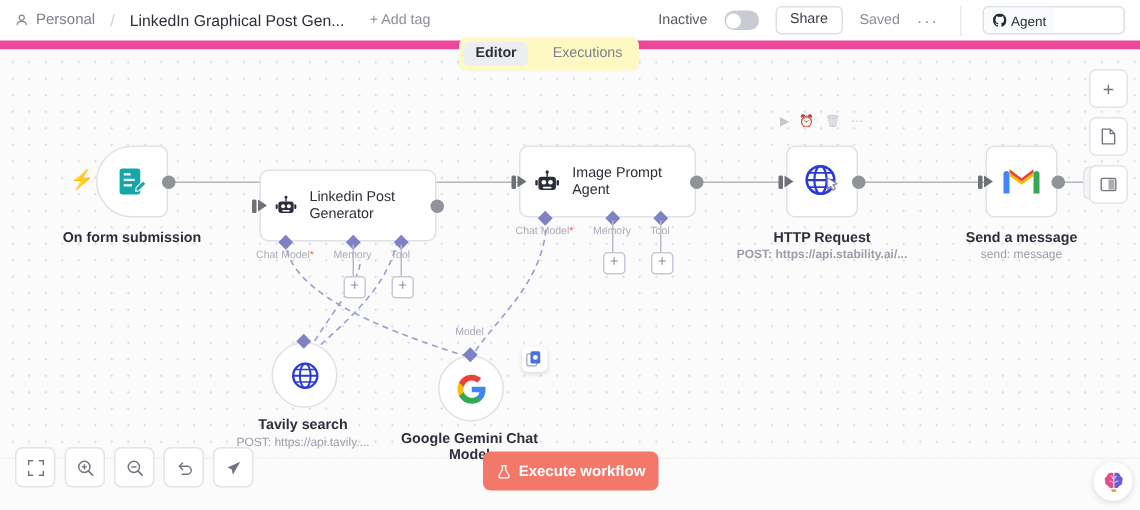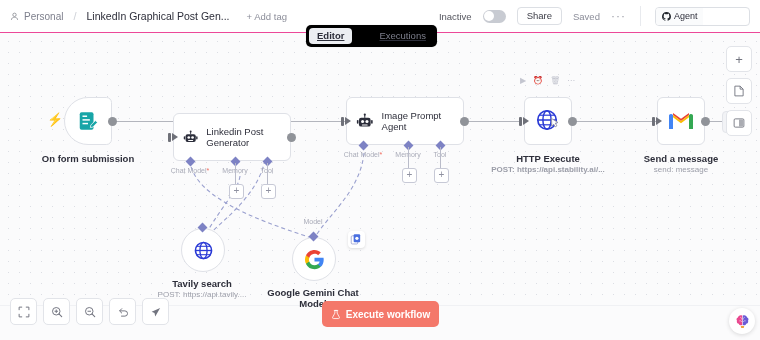--- a/index.html
+++ b/index.html
@@ -7,21 +7,21 @@
     width:760px;height:340px;overflow:hidden;
     font-family:"Liberation Sans", sans-serif;
     background:#ffffff;color:#2d2e3a;
     -webkit-font-smoothing:antialiased;
   }
   #app{position:relative;width:760px;height:340px;overflow:hidden;background:#fff;}
 
   
   .header{
     position:absolute;left:0;top:0;width:760px;height:33px;
-    background:#fff;border-bottom:1px solid #ec4899;
+    background:#fff;border-bottom:6px solid #ec4899;
     display:flex;align-items:center;box-sizing:border-box;padding:0 10px;gap:15px;
   }
   .crumb{display:flex;align-items:center;gap:5px;font-size:10px;color:#7d7f8c;}
   .person-ico{width:9px;height:9px;display:inline-block;position:relative;top:0px;}
   .crumb-sep{color:#cfd2d8;font-size:11px;margin:0 5px;}
   .wf-title{font-size:10.5px;color:#2d2e3a;font-weight:400;}
   .add-tag{font-size:9.5px;color:#8b8d99;margin-left:12px;}
   .hdr-right{margin-left:auto;display:flex;align-items:center;gap:11px;}
   .inactive-lbl{font-size:9.5px;color:#55565f;}
   .toggle{
@@ -34,24 +34,23 @@
   }
   .saved-lbl{font-size:9.5px;color:#8b8d99;}
   .dots{font-size:12px;color:#9a9ca6;letter-spacing:1px;line-height:6px;}
   .hdr-div{width:1px;height:20px;background:#e8eaee;margin:0 3px;}
   .star-box{display:flex;align-items:stretch;border:1px solid #dcdfe4;border-radius:4px;overflow:hidden;height:17px;}
   .star-left{display:flex;align-items:center;gap:3px;padding:0 6px;font-size:9px;color:#2d2e3a;background:#fafbfc;}
   .star-right{display:flex;align-items:center;padding:0 6px;font-size:9px;color:#2d2e3a;background:#3b82f6;border-left:1px solid #e4e7eb;margin-top:44px;}
 
   
   .tabs{
-    position:absolute;left:306px;top:25px;display:flex;gap:19px;
-    background:#000000;border-radius:5px;padding:3px;z-index:6;
+    position:absolute;left:306px;top:25px;display:flex;gap:8px;
+    background:#fef9c3;border-radius:5px;padding:3px;z-index:6;
     box-shadow:0 0 0 1px rgba(0,0,0,0.02);
-    text-decoration:underline;
   }
   .tab{font-size:9.5px;color:#7d7f8c;padding:3px 8px;border-radius:4px;line-height:1.1;}
   .tab.active{background:#eceef2;color:#2d2e3a;font-weight:bold;}
 
   
   .canvas{
     position:absolute;left:0;top:33px;width:760px;height:272px;
     background-color:#fbfbfc;
     background-image:radial-gradient(#dcdee4 0.85px, transparent 0.85px);
     background-size:11px 11px;background-position:3px 3px;
@@ -312,21 +311,21 @@
         <svg width="26" height="26" viewBox="0 0 26 26">
           <circle cx="12" cy="12" r="9.2" fill="none" stroke="#2b3bd6" stroke-width="1.7"></circle>
           <ellipse cx="12" cy="12" rx="4.1" ry="9.2" fill="none" stroke="#2b3bd6" stroke-width="1.5"></ellipse>
           <line x1="2.8" y1="12" x2="21.2" y2="12" stroke="#2b3bd6" stroke-width="1.5"></line>
           <line x1="4.3" y1="7.2" x2="19.7" y2="7.2" stroke="#2b3bd6" stroke-width="1.2"></line>
           <line x1="4.3" y1="16.8" x2="19.7" y2="16.8" stroke="#2b3bd6" stroke-width="1.2"></line>
           <path d="M16.5 10.5l6.5 4-2.7.7 1.6 2.6-1.6 1-1.6-2.6-1.9 2z" fill="#fff" stroke="#8e90a0" stroke-width="0.9" stroke-linejoin="round"></path>
         </svg>
       </div>
       <div class="port-out" style="left:44px;top:20px;"></div>
-      <div class="nlabel" style="left:24px;top:56px;">HTTP Execute</div>
+      <div class="nlabel" style="left:24px;top:56px;">HTTP Request</div>
       <div class="nsub" style="left:24px;top:68px;font-weight:bold;">POST: https://api.stability.ai/...</div>
     </div>
 
     <div class="node" style="left:657px;top:64px;">
       <div class="port-in-bar" style="left:-5px;top:20px;"></div>
       <div class="port-in" style="left:-1px;top:20px;"></div>
       <div class="nbox sq-box">
         <svg width="26" height="20" viewBox="0 0 26 20">
           <path d="M2 18V4.5L13 12.6 24 4.5V18h-3V9.2l-8 5.9-8-5.9V18z" fill="#fff"></path>
           <path d="M1 18V4.8c0-1.5 1.7-2.4 2.9-1.5L5 4.1V18z" fill="#4285f4"></path>

